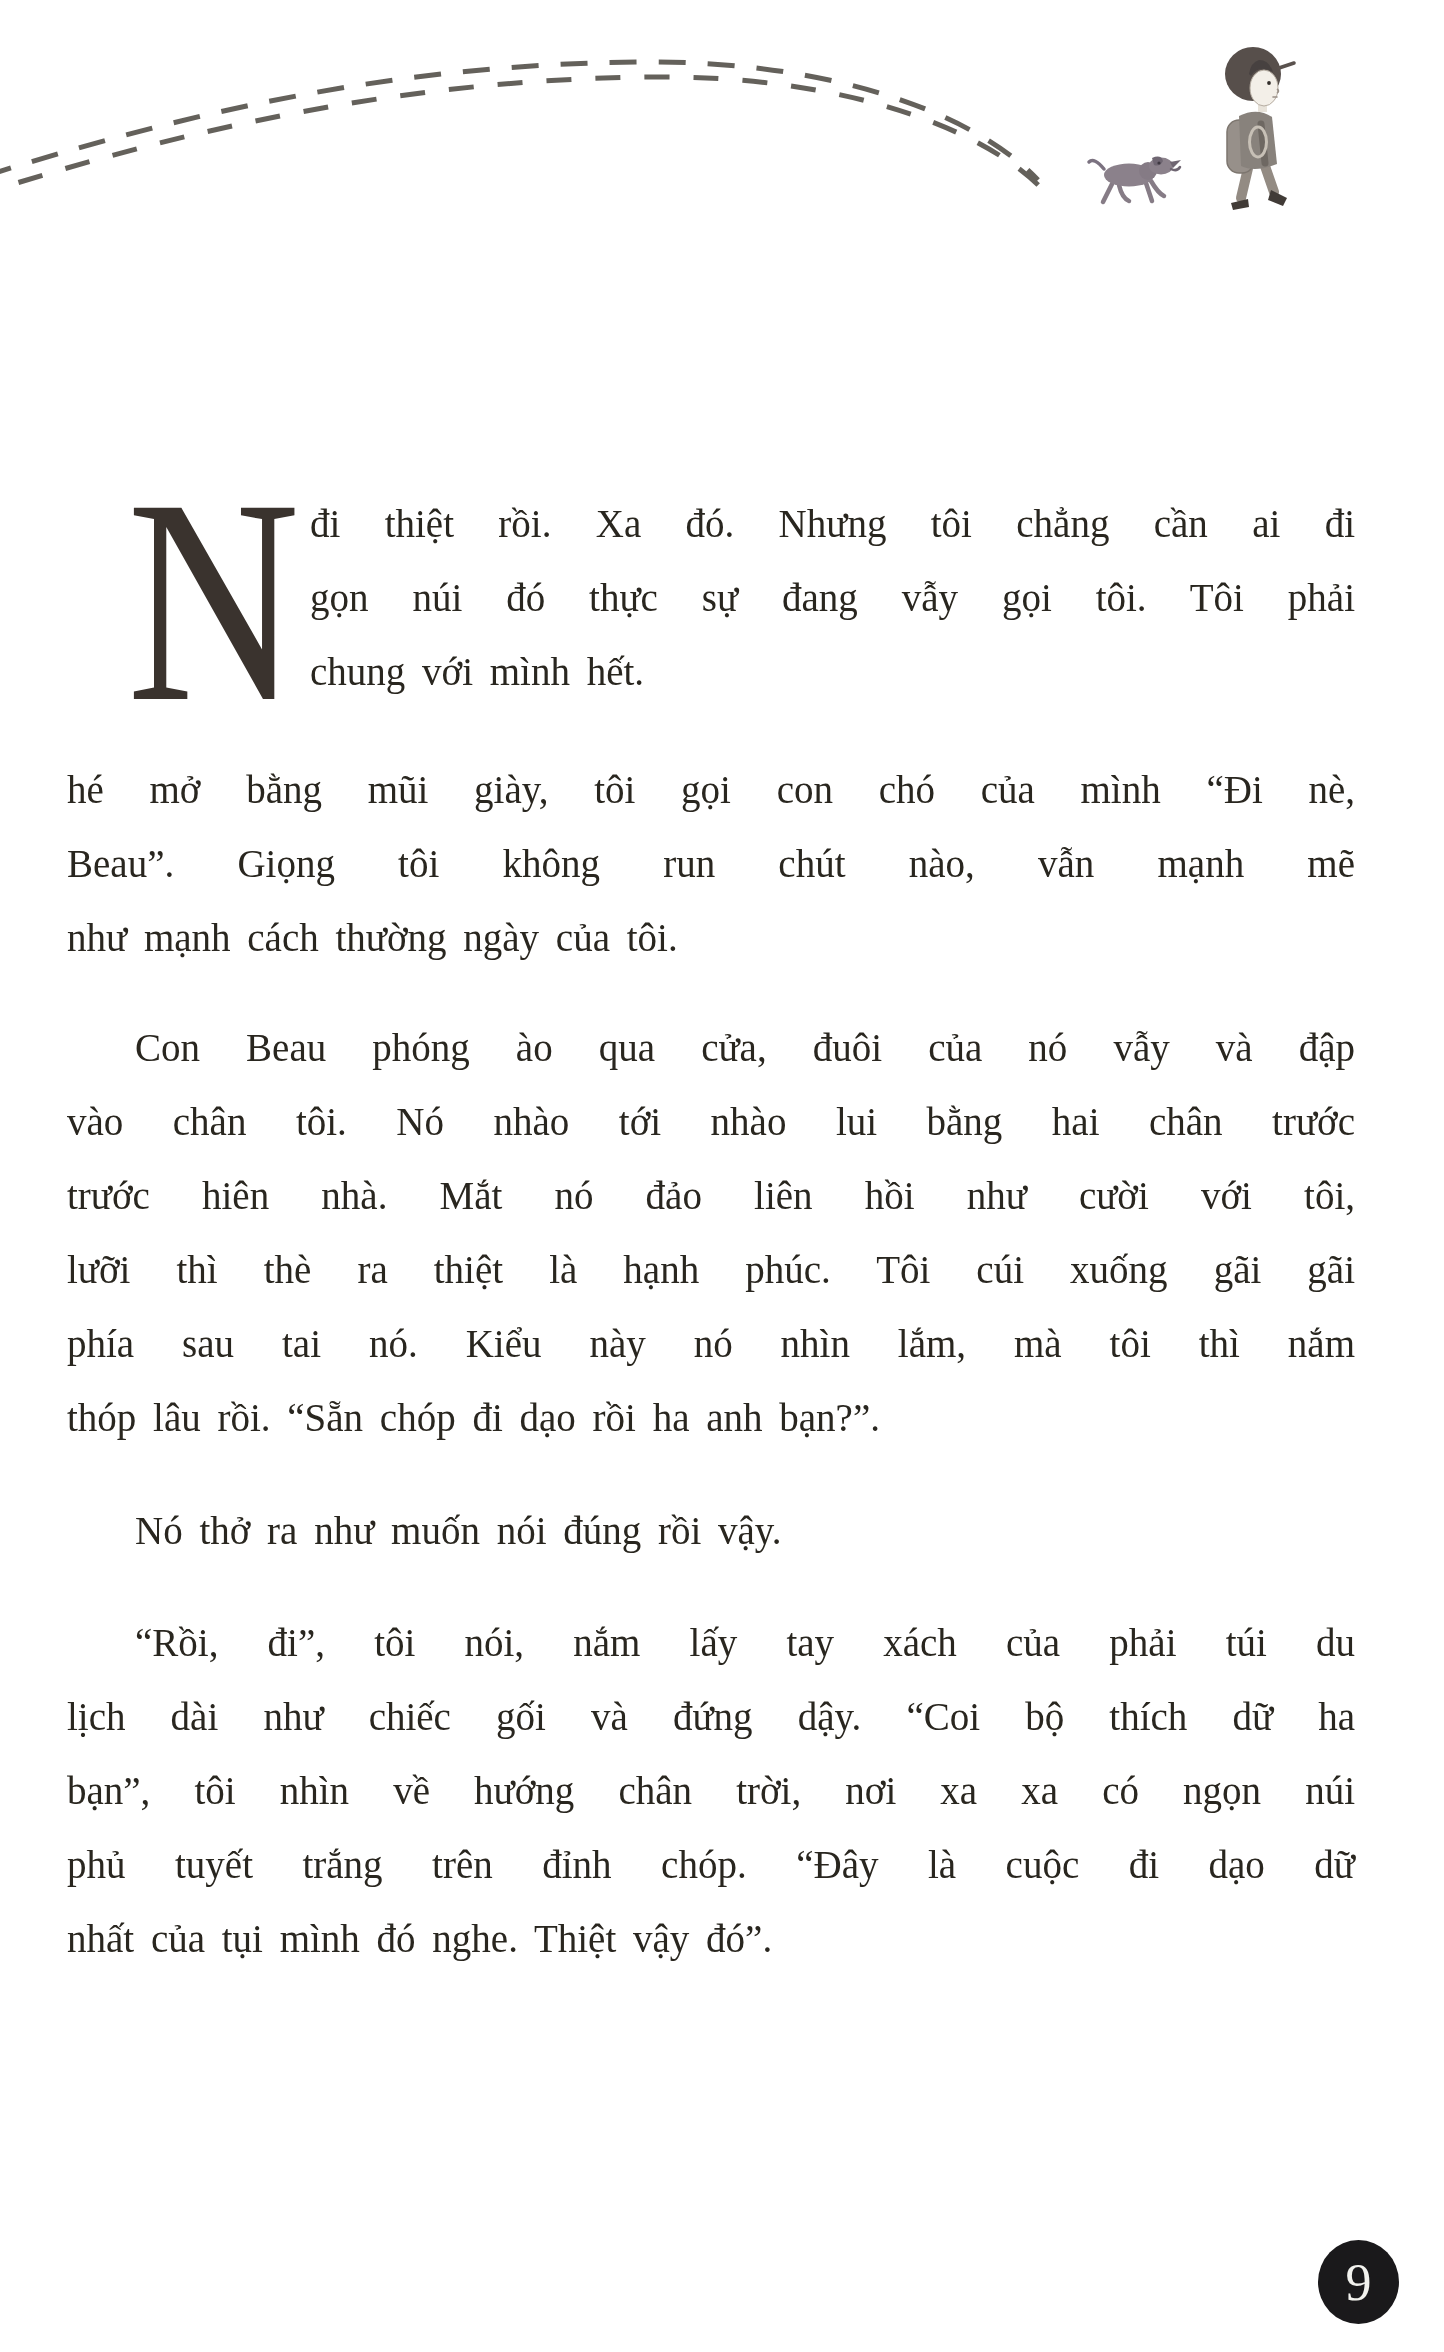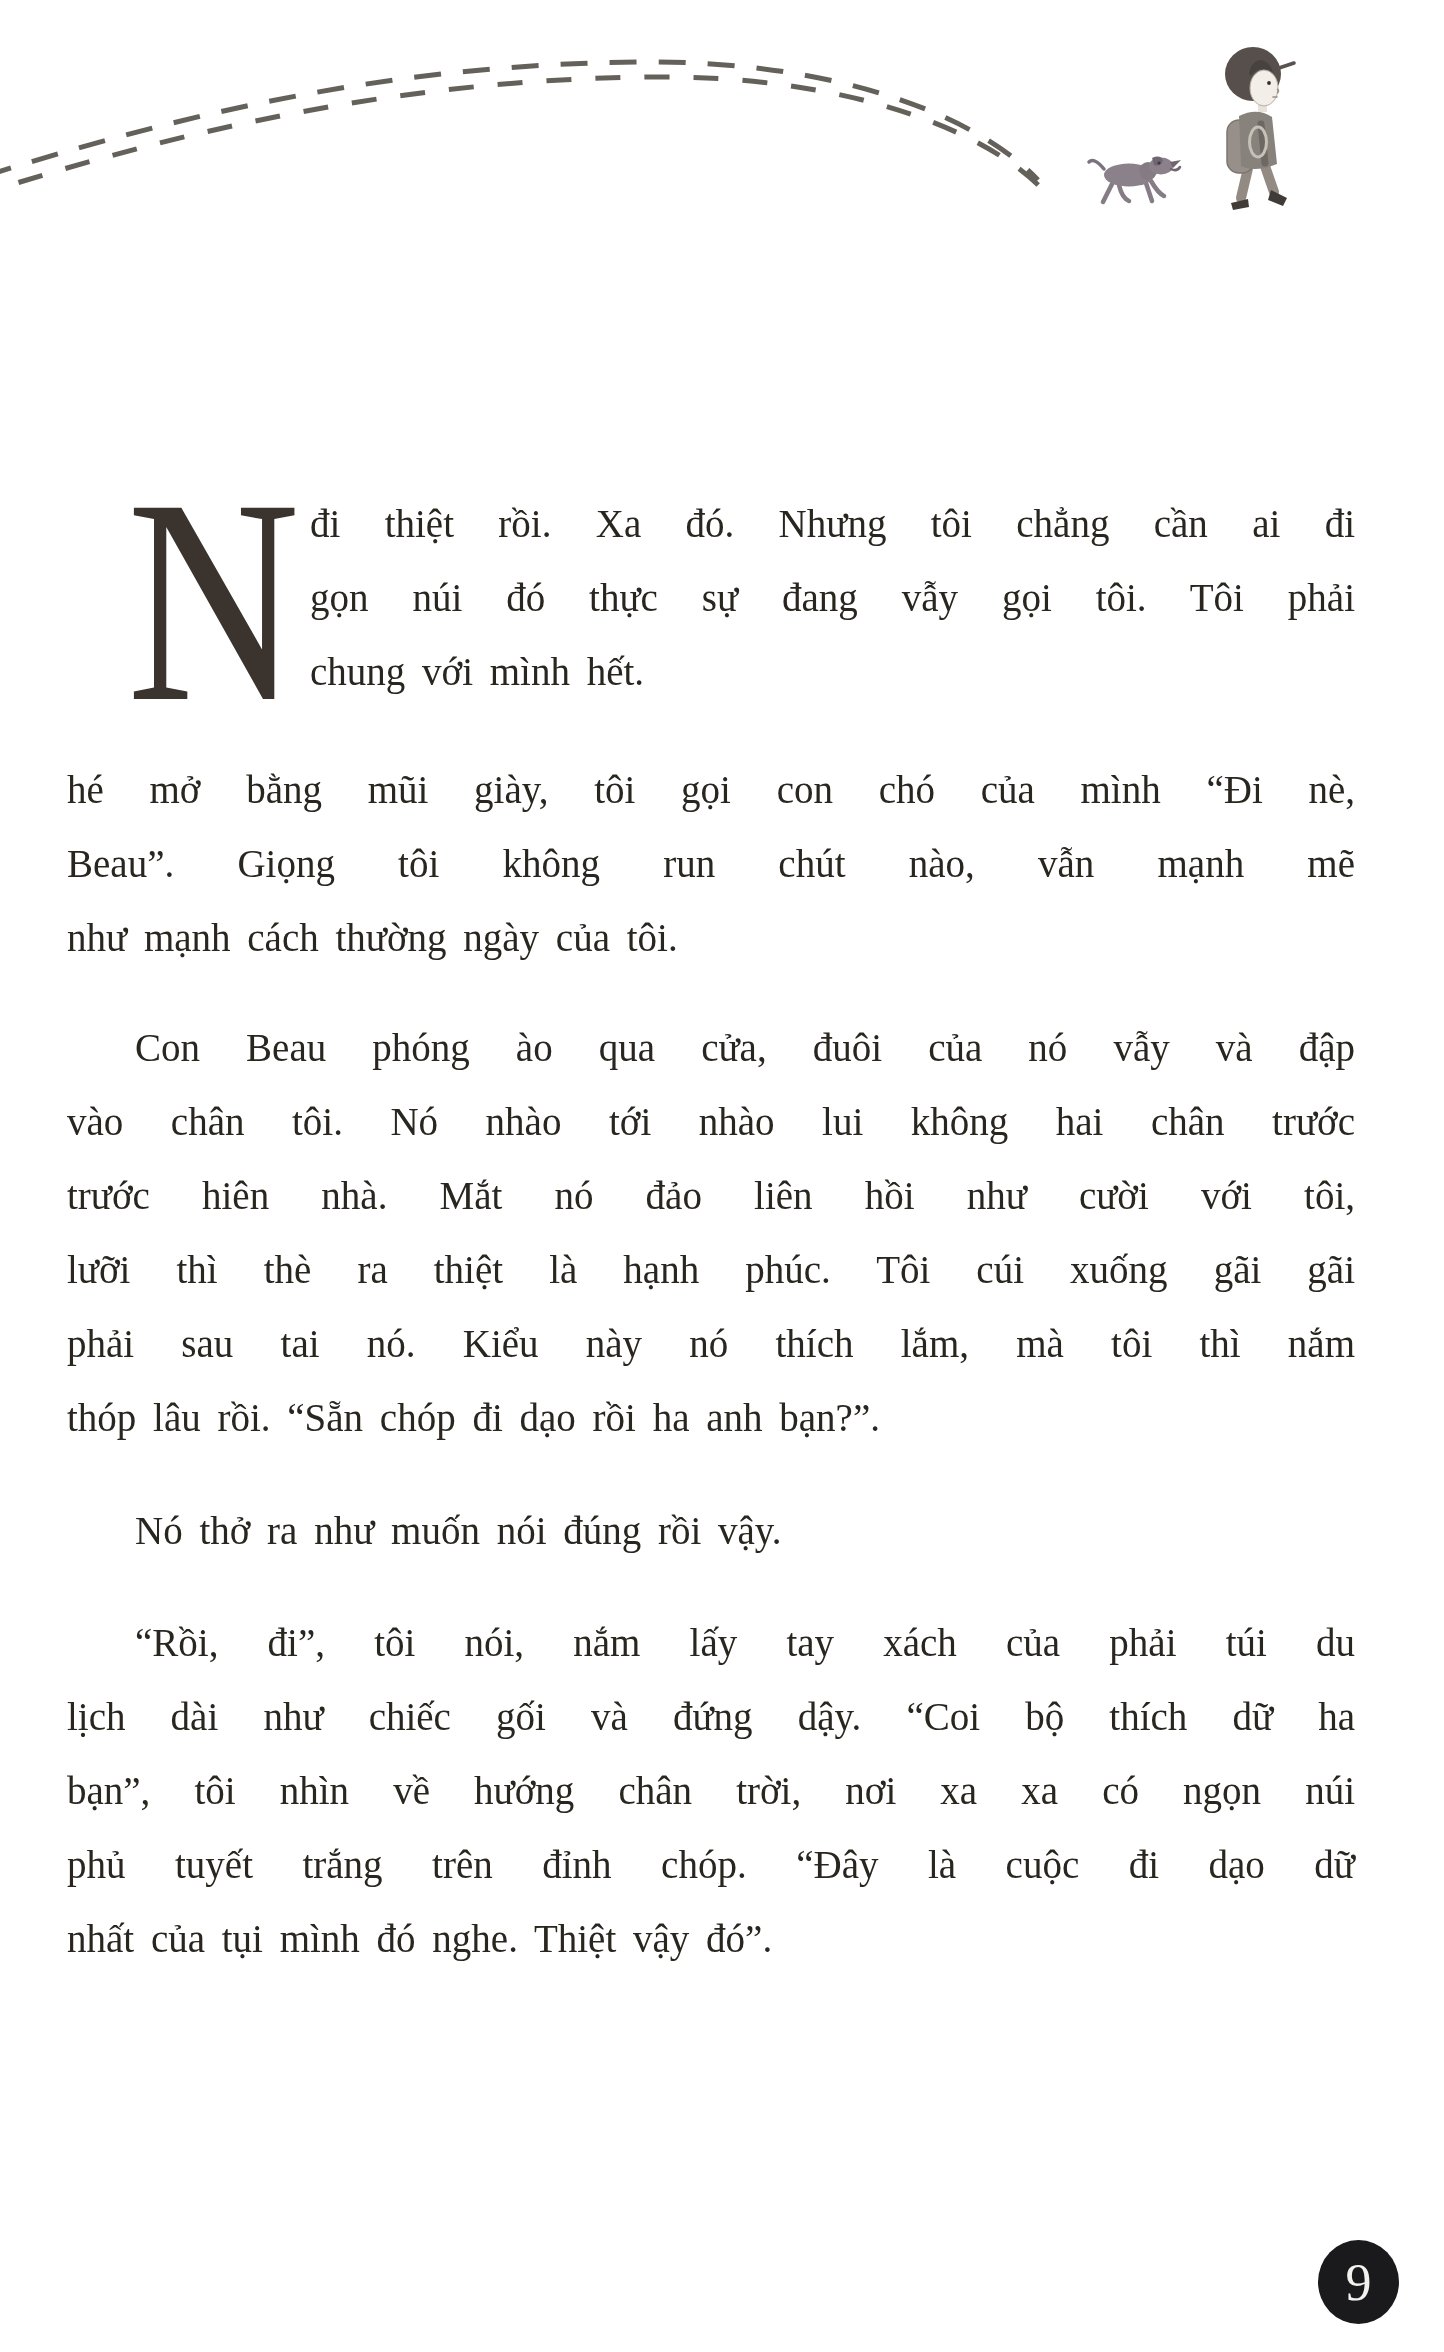--- a/index.html
+++ b/index.html
@@ -100,24 +100,24 @@
           <div class="line last">chung với mình hết.</div>
         </div>
       </div>
       <div class="para" style="margin-top: 44px;">
         <div class="line">hé mở bằng mũi giày, tôi gọi con chó của mình “Đi nè,</div>
         <div class="line">Beau”. Giọng tôi không run chút nào, vẫn mạnh mẽ</div>
         <div class="line last">như mạnh cách thường ngày của tôi.</div>
       </div>
       <div class="para" style="margin-top: 36px;">
         <div class="line first">Con Beau phóng ào qua cửa, đuôi của nó vẫy và đập</div>
-        <div class="line">vào chân tôi. Nó nhào tới nhào lui không hai chân trước</div>
+        <div class="line">vào chân tôi. Nó nhào tới nhào lui bằng hai chân trước</div>
         <div class="line">trước hiên nhà. Mắt nó đảo liên hồi như cười với tôi,</div>
         <div class="line">lưỡi thì thè ra thiệt là hạnh phúc. Tôi cúi xuống gãi gãi</div>
-        <div class="line">phải sau tai nó. Kiểu này nó thích lắm, mà tôi thì nắm</div>
+        <div class="line">phía sau tai nó. Kiểu này nó nhìn lắm, mà tôi thì nắm</div>
         <div class="line last">thóp lâu rồi. “Sẵn chóp đi dạo rồi ha anh bạn?”.</div>
       </div>
       <div class="para" style="margin-top: 39px;">
         <div class="line last first">Nó thở ra như muốn nói đúng rồi vậy.</div>
       </div>
       <div class="para" style="margin-top: 38px;">
         <div class="line first">“Rồi, đi”, tôi nói, nắm lấy tay xách của phải túi du</div>
         <div class="line">lịch dài như chiếc gối và đứng dậy. “Coi bộ thích dữ ha</div>
         <div class="line">bạn”, tôi nhìn về hướng chân trời, nơi xa xa có ngọn núi</div>
         <div class="line">phủ tuyết trắng trên đỉnh chóp. “Đây là cuộc đi dạo dữ</div>

